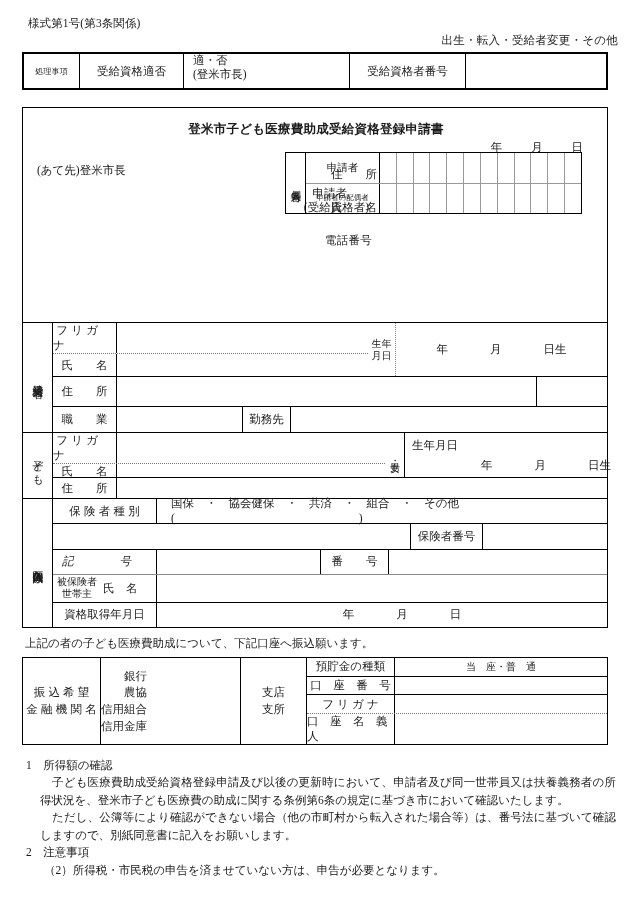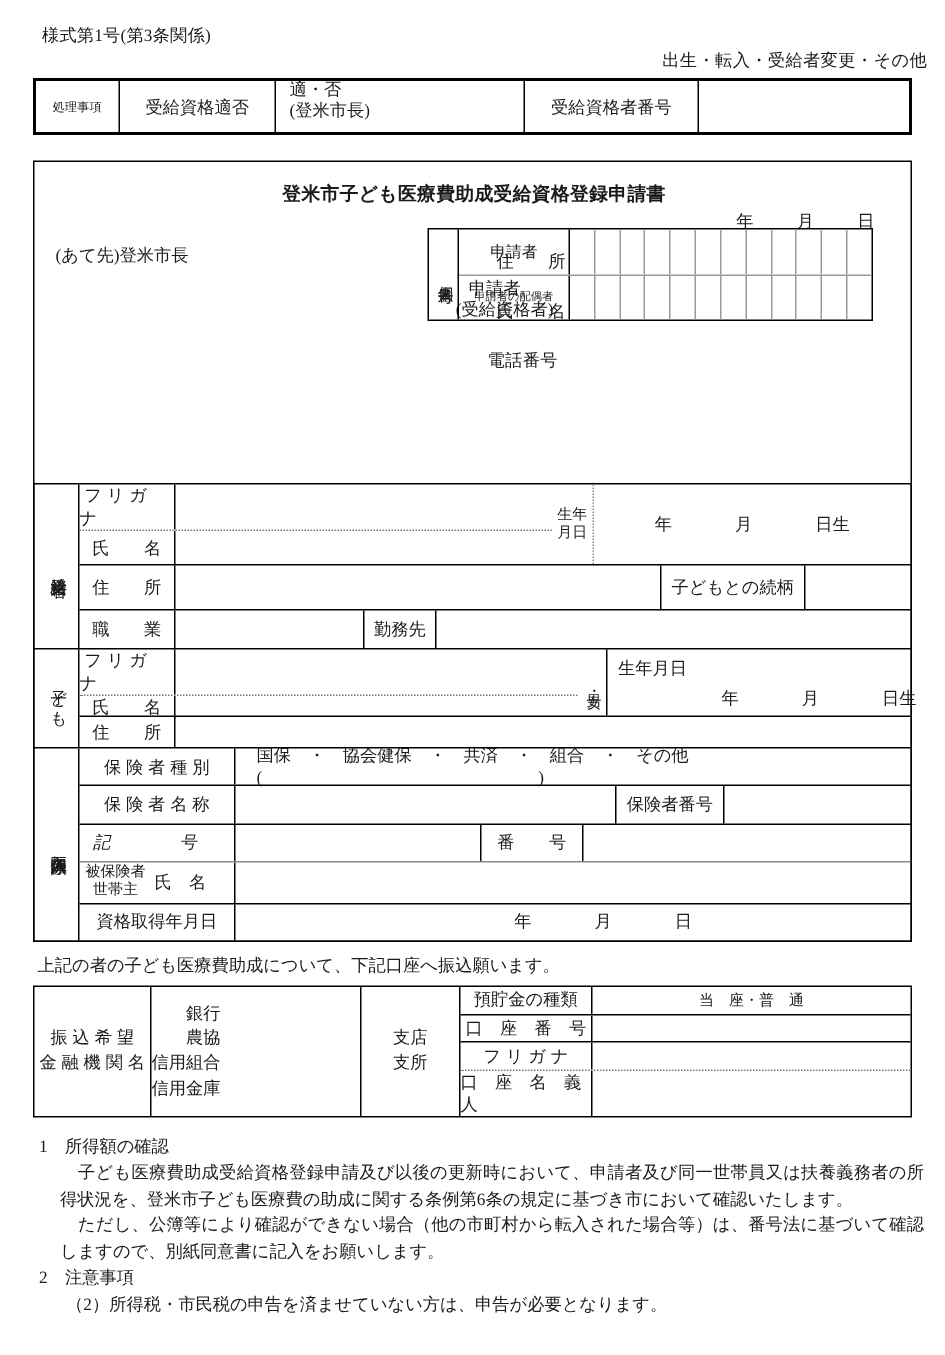--- a/index.html
+++ b/index.html
@@ -400,21 +400,20 @@
             <span>年</span>
             <span>月</span>
             <span>日生</span>
           </div>
         </div>
       </div>
 
       <div class="row" style="height:30px;">
         <div class="lab" style="width:64px;">住　　所</div>
         <div class="val br"></div>
-        <div class="lab" style="width:96px;">子どもとの続柄</div>
         <div class="val" style="width:70px; flex:none;"></div>
       </div>
 
       <div class="row" style="height:25px;">
         <div class="lab" style="width:64px;">職　　業</div>
         <div class="val br" style="width:126px; flex:none;"></div>
         <div class="lab" style="width:48px;">勤務先</div>
         <div class="val"></div>
       </div>
     </div>
@@ -462,23 +461,20 @@
       <span class="vert">加入医療保険</span>
     </div>
     <div class="rows">
       <div class="row" style="height:25px;">
         <div class="lab" style="width:104px;">
           <span class="sp1">保険者種別</span>
         </div>
         <div class="val" style="padding-left:14px;">国保　・　協会健保　・　共済　・　組合　・　その他(　　　　　　　　　　　　　　　　)</div>
       </div>
       <div class="row" style="height:26px;">
-        <div class="lab" style="width:104px;">
-          <span class="sp1">保険者名称</span>
-        </div>
         <div class="val br"></div>
         <div class="lab" style="width:72px;">保険者番号</div>
         <div class="val" style="width:124px; flex:none;"></div>
       </div>
       <div class="row" style="height:26px; border-bottom:1px solid #8a8a8a;">
         <div class="lab" style="width:104px; justify-content:space-between; padding:0 9px;">
           <span style="letter-spacing:0;font-style:italic;">記　　　　号</span>
         </div>
         <div class="val br" style="width:164px; flex:none;"></div>
         <div class="lab" style="width:68px;">番　　号</div>

